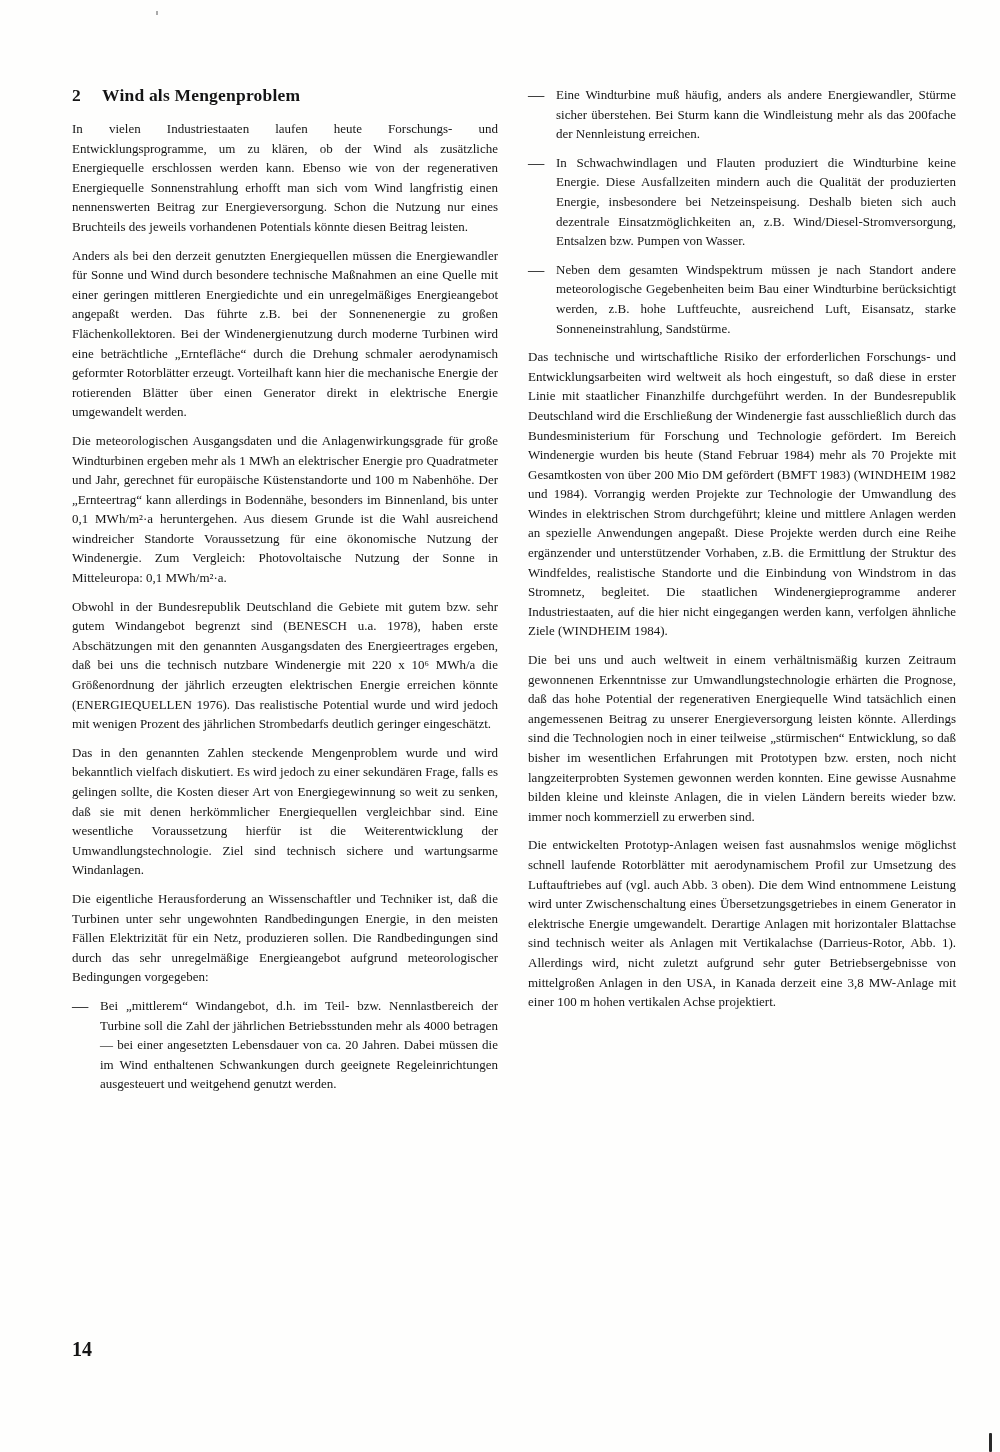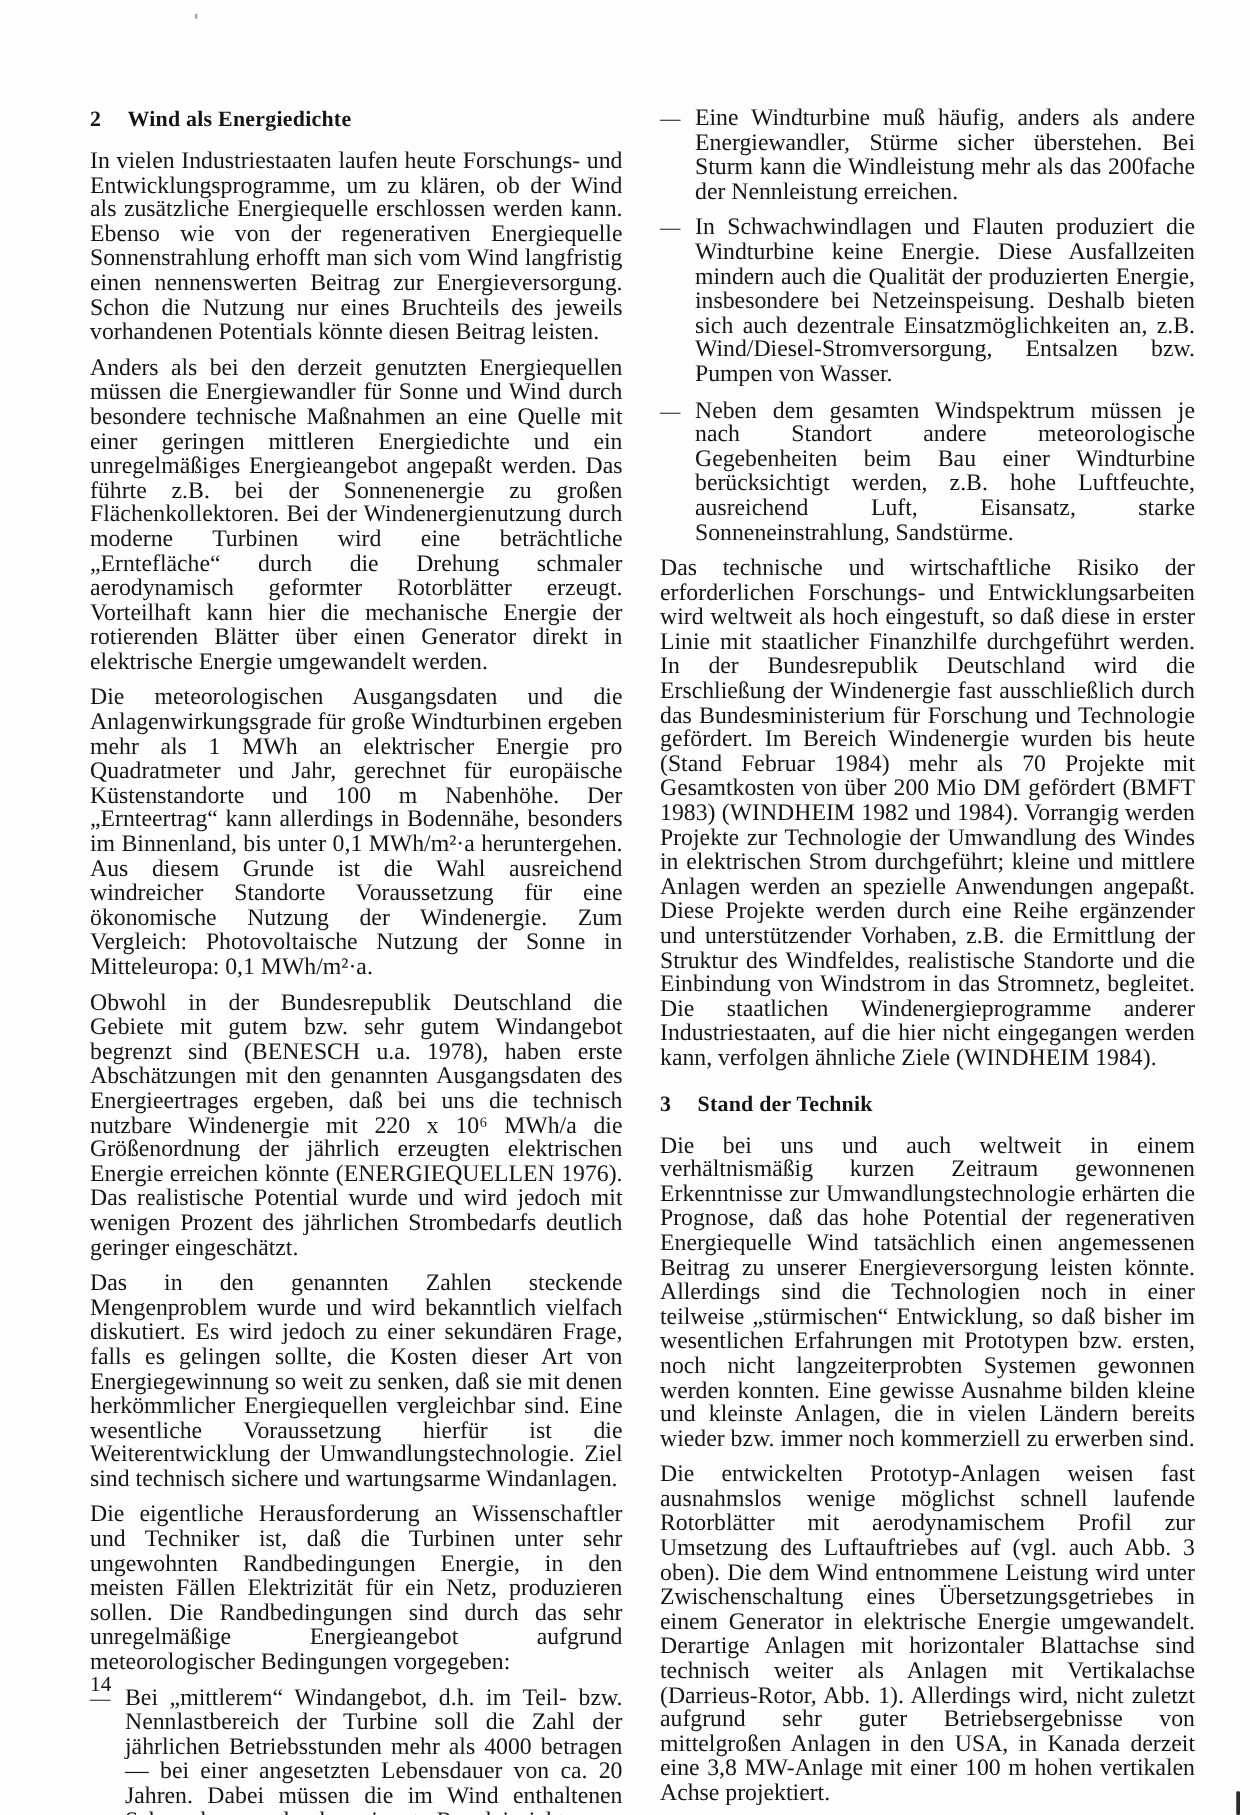--- a/index.html
+++ b/index.html
@@ -30,21 +30,21 @@
   .heading {
     font-weight: 700;
     font-size: 17.5px;
     line-height: 21px;
     margin: 0 0 13px 0;
     letter-spacing: 0.2px;
   }
   .heading .h-num { display: inline-block; min-width: 30px; }
 
   p.body-par {
-    font-size: 19px;
+    font-size: 13px;
     line-height: 19.6px;
     text-align: justify;
     margin: 0 0 9px 0;
   }
   .dash-item {
     display: flex;
     margin: 0 0 9px 0;
   }
   .dash-item .dash {
     flex: 0 0 28px;
@@ -55,21 +55,22 @@
     flex: 1;
     margin: 0;
   }
   .heading-2 {
     margin-top: 16px;
   }
   .page-number {
     position: absolute;
     left: 72px;
     top: 1338px;
-    font-size: 17px;
+    font-size: 20px;
+    font-weight: bold;
   }
   .scan-mark {
     position: absolute;
     left: 989px;
     top: 1433px;
     width: 3px;
     height: 19px;
     background: #2a2a2a;
     border-radius: 1px;
   }
@@ -82,21 +83,21 @@
     background: #aaa;
   }
 </style>
 </head>
 <body>
 
 <div class="page">
 
   <div class="col col-left">
     <h2 class="heading">
-      <span class="h-num">2</span><span>Wind als Energiedichte</span>
+      <span class="h-num">2</span><span>Wind als Mengenproblem</span>
     </h2>
     <p class="body-par">In vielen Industriestaaten laufen heute Forschungs- und Entwicklungsprogramme, um zu klären, ob der Wind als zusätzliche Energiequelle erschlossen werden kann. Ebenso wie von der regenerativen Energiequelle Sonnenstrahlung erhofft man sich vom Wind langfristig einen nennenswerten Beitrag zur Energieversorgung. Schon die Nutzung nur eines Bruchteils des jeweils vorhandenen Potentials könnte diesen Beitrag leisten.</p>
     <p class="body-par">Anders als bei den derzeit genutzten Energiequellen müssen die Energiewandler für Sonne und Wind durch besondere technische Maßnahmen an eine Quelle mit einer geringen mittleren Energiedichte und ein unregelmäßiges Energieangebot angepaßt werden. Das führte z.B. bei der Sonnenenergie zu großen Flächenkollektoren. Bei der Windenergienutzung durch moderne Turbinen wird eine beträchtliche „Erntefläche“ durch die Drehung schmaler aerodynamisch geformter Rotorblätter erzeugt. Vorteilhaft kann hier die mechanische Energie der rotierenden Blätter über einen Generator direkt in elektrische Energie umgewandelt werden.</p>
     <p class="body-par">Die meteorologischen Ausgangsdaten und die Anlagenwirkungsgrade für große Windturbinen ergeben mehr als 1 MWh an elektrischer Energie pro Quadratmeter und Jahr, gerechnet für europäische Küstenstandorte und 100 m Nabenhöhe. Der „Ernteertrag“ kann allerdings in Bodennähe, besonders im Binnenland, bis unter 0,1 MWh/m²·a heruntergehen. Aus diesem Grunde ist die Wahl ausreichend windreicher Standorte Voraussetzung für eine ökonomische Nutzung der Windenergie. Zum Vergleich: Photovoltaische Nutzung der Sonne in Mitteleuropa: 0,1 MWh/m²·a.</p>
     <p class="body-par">Obwohl in der Bundesrepublik Deutschland die Gebiete mit gutem bzw. sehr gutem Windangebot begrenzt sind (BENESCH u.a. 1978), haben erste Abschätzungen mit den genannten Ausgangsdaten des Energieertrages ergeben, daß bei uns die technisch nutzbare Windenergie mit 220 x 10⁶ MWh/a die Größenordnung der jährlich erzeugten elektrischen Energie erreichen könnte (ENERGIEQUELLEN 1976). Das realistische Potential wurde und wird jedoch mit wenigen Prozent des jährlichen Strombedarfs deutlich geringer eingeschätzt.</p>
     <p class="body-par">Das in den genannten Zahlen steckende Mengenproblem wurde und wird bekanntlich vielfach diskutiert. Es wird jedoch zu einer sekundären Frage, falls es gelingen sollte, die Kosten dieser Art von Energiegewinnung so weit zu senken, daß sie mit denen herkömmlicher Energiequellen vergleichbar sind. Eine wesentliche Voraussetzung hierfür ist die Weiterentwicklung der Umwandlungstechnologie. Ziel sind technisch sichere und wartungsarme Windanlagen.</p>
     <p class="body-par">Die eigentliche Herausforderung an Wissenschaftler und Techniker ist, daß die Turbinen unter sehr ungewohnten Randbedingungen Energie, in den meisten Fällen Elektrizität für ein Netz, produzieren sollen. Die Randbedingungen sind durch das sehr unregelmäßige Energieangebot aufgrund meteorologischer Bedingungen vorgegeben:</p>
     <div class="dash-item">
       <span class="dash">—</span>
       <p class="body-par">Bei „mittlerem“ Windangebot, d.h. im Teil- bzw. Nennlastbereich der Turbine soll die Zahl der jährlichen Betriebsstunden mehr als 4000 betragen — bei einer angesetzten Lebensdauer von ca. 20 Jahren. Dabei müssen die im Wind enthaltenen Schwankungen durch geeignete Regeleinrichtungen ausgesteuert und weitgehend genutzt werden.</p>
@@ -110,23 +111,20 @@
     </div>
     <div class="dash-item">
       <span class="dash">—</span>
       <p class="body-par">In Schwachwindlagen und Flauten produziert die Windturbine keine Energie. Diese Ausfallzeiten mindern auch die Qualität der produzierten Energie, insbesondere bei Netzeinspeisung. Deshalb bieten sich auch dezentrale Einsatzmöglichkeiten an, z.B. Wind/Diesel-Stromversorgung, Entsalzen bzw. Pumpen von Wasser.</p>
     </div>
     <div class="dash-item">
       <span class="dash">—</span>
       <p class="body-par">Neben dem gesamten Windspektrum müssen je nach Standort andere meteorologische Gegebenheiten beim Bau einer Windturbine berücksichtigt werden, z.B. hohe Luftfeuchte, ausreichend Luft, Eisansatz, starke Sonneneinstrahlung, Sandstürme.</p>
     </div>
     <p class="body-par">Das technische und wirtschaftliche Risiko der erforderlichen Forschungs- und Entwicklungsarbeiten wird weltweit als hoch eingestuft, so daß diese in erster Linie mit staatlicher Finanzhilfe durchgeführt werden. In der Bundesrepublik Deutschland wird die Erschließung der Windenergie fast ausschließlich durch das Bundesministerium für Forschung und Technologie gefördert. Im Bereich Windenergie wurden bis heute (Stand Februar 1984) mehr als 70 Projekte mit Gesamtkosten von über 200 Mio DM gefördert (BMFT 1983) (WINDHEIM 1982 und 1984). Vorrangig werden Projekte zur Technologie der Umwandlung des Windes in elektrischen Strom durchgeführt; kleine und mittlere Anlagen werden an spezielle Anwendungen angepaßt. Diese Projekte werden durch eine Reihe ergänzender und unterstützender Vorhaben, z.B. die Ermittlung der Struktur des Windfeldes, realistische Standorte und die Einbindung von Windstrom in das Stromnetz, begleitet. Die staatlichen Windenergieprogramme anderer Industriestaaten, auf die hier nicht eingegangen werden kann, verfolgen ähnliche Ziele (WINDHEIM 1984).</p>
-    <h2 class="heading heading-2">
-      <span class="h-num">3</span><span>Stand der Technik</span>
-    </h2>
     <p class="body-par">Die bei uns und auch weltweit in einem verhältnismäßig kurzen Zeitraum gewonnenen Erkenntnisse zur Umwandlungstechnologie erhärten die Prognose, daß das hohe Potential der regenerativen Energiequelle Wind tatsächlich einen angemessenen Beitrag zu unserer Energieversorgung leisten könnte. Allerdings sind die Technologien noch in einer teilweise „stürmischen“ Entwicklung, so daß bisher im wesentlichen Erfahrungen mit Prototypen bzw. ersten, noch nicht langzeiterprobten Systemen gewonnen werden konnten. Eine gewisse Ausnahme bilden kleine und kleinste Anlagen, die in vielen Ländern bereits wieder bzw. immer noch kommerziell zu erwerben sind.</p>
     <p class="body-par">Die entwickelten Prototyp-Anlagen weisen fast ausnahmslos wenige möglichst schnell laufende Rotorblätter mit aerodynamischem Profil zur Umsetzung des Luftauftriebes auf (vgl. auch Abb. 3 oben). Die dem Wind entnommene Leistung wird unter Zwischenschaltung eines Übersetzungsgetriebes in einem Generator in elektrische Energie umgewandelt. Derartige Anlagen mit horizontaler Blattachse sind technisch weiter als Anlagen mit Vertikalachse (Darrieus-Rotor, Abb. 1). Allerdings wird, nicht zuletzt aufgrund sehr guter Betriebsergebnisse von mittelgroßen Anlagen in den USA, in Kanada derzeit eine 3,8 MW-Anlage mit einer 100 m hohen vertikalen Achse projektiert.</p>
   </div>
 
   <div class="page-number">14</div>
 
   <div class="scan-mark"></div>
   <div class="scan-speck"></div>
 
 </div>

